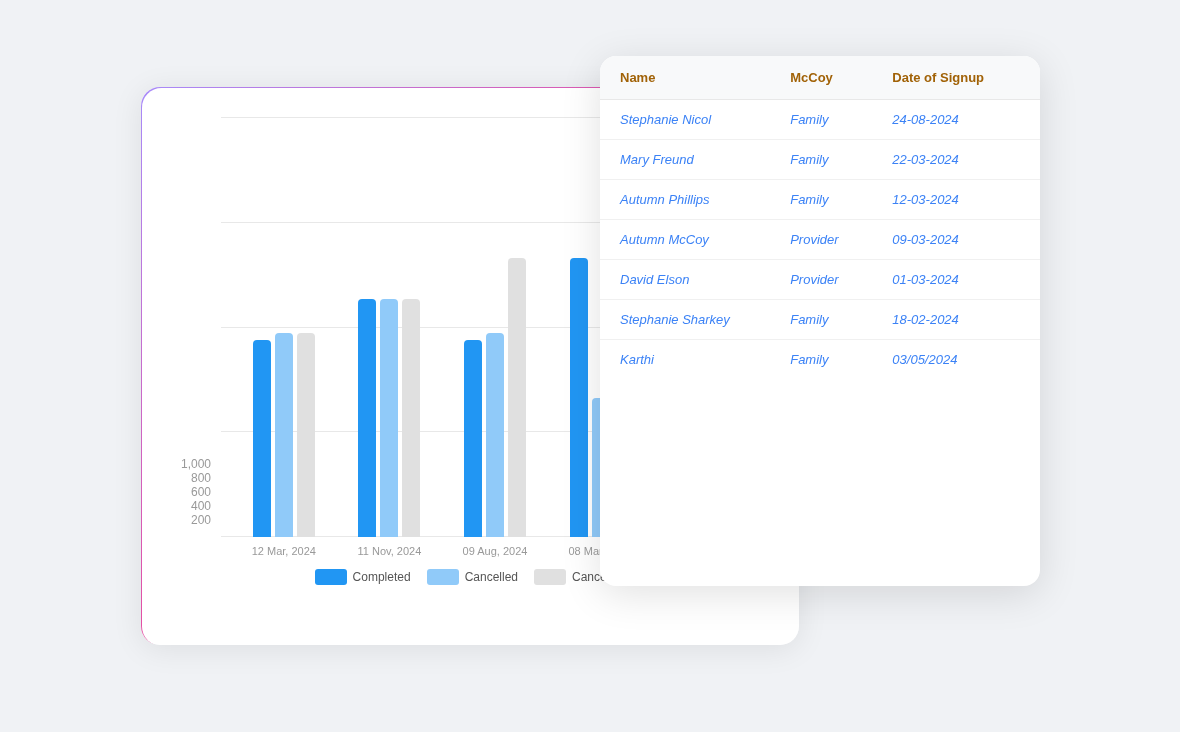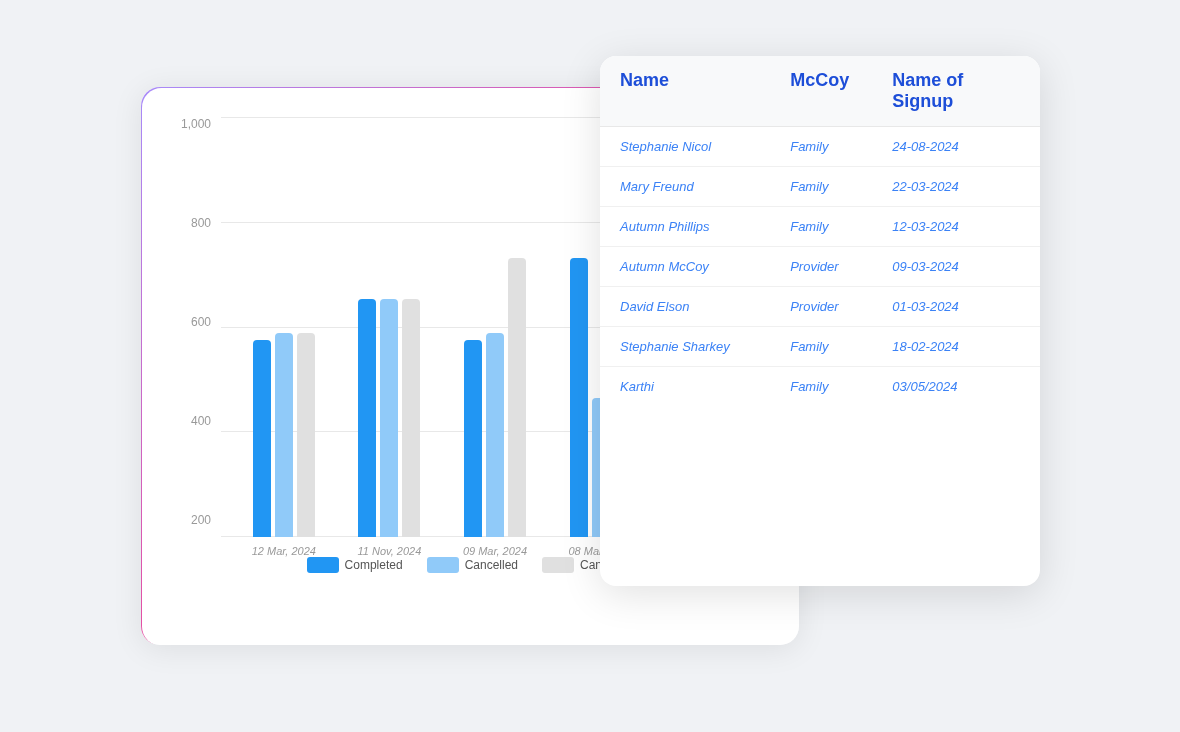--- a/index.html
+++ b/index.html
@@ -69,21 +69,21 @@
     .chart-area {
       display: flex;
       width: 100%;
       height: 440px;
       position: relative;
     }
 
     .y-axis {
       display: flex;
       flex-direction: column;
-      justify-content: space-between;
+      justify-content: flex-end;
       align-items: flex-end;
       padding-right: 10px;
       width: 50px;
       height: 100%;
       padding-bottom: 30px;
     }
 
     .y-label {
       font-size: 12px;
       color: #999;
@@ -140,34 +140,34 @@
     }
 
     .bar-blue { background: #2196f3; }
     .bar-light-blue { background: #90caf9; }
     .bar-grey { background: #e0e0e0; }
 
     .x-axis {
       display: flex;
       justify-content: space-around;
       padding: 8px 10px 0 10px;
-      font-style: italic;
     }
 
     .x-label {
       font-size: 11px;
       color: #999;
       text-align: center;
       flex: 1;
     }
 
     .legend {
       display: flex;
-      gap: 24px;
+      gap: 16px;
       justify-content: center;
+      margin-top: 12px;
       align-items: flex-end;
     }
 
     .legend-item {
       display: flex;
       align-items: center;
       gap: 6px;
       font-size: 12px;
       color: #555;
     }
@@ -181,23 +181,23 @@
     
     .table-header {
       display: grid;
       grid-template-columns: 2fr 1.2fr 1.5fr;
       padding: 14px 20px;
       background: #f8f9fa;
       border-bottom: 1px solid #e8e8e8;
     }
 
     .th {
-      font-size: 18px;
+      font-size: 13px;
       font-weight: 600;
-      color: #1d4ed8;
+      color: #a16207;
     }
 
     .table-row-item {
       display: grid;
       grid-template-columns: 2fr 1.2fr 1.5fr;
       padding: 12px 20px;
       border-bottom: 1px solid #f0f0f0;
     }
 
     .table-row-item:last-child {
@@ -258,21 +258,21 @@
               <div class="bar-group">
                 <div class="bar bar-blue" style="height: 102px;"></div>
                 <div class="bar bar-light-blue" style="height: 68px;"></div>
                 <div class="bar bar-grey" style="height: 34px;"></div>
               </div>
             </div>
         </div>
         <div class="x-axis">
             <div class="x-label">12 Mar, 2024</div>
             <div class="x-label">11 Nov, 2024</div>
-            <div class="x-label">09 Mar, 2024</div>
+            <div class="x-label">09 Aug, 2024</div>
             <div class="x-label">08 Mar, 2024</div>
             <div class="x-label">07 Mar, 2024</div>
           </div>
       </div>
     </div>
     <div class="legend">
         <div class="legend-item">
           <div class="legend-swatch" style="background: rgb(33, 150, 243);"></div>
           <span>Completed</span>
         </div>
@@ -285,21 +285,21 @@
           <span>Cancelled</span>
         </div>
       </div>
   </div>
 
   <div class="table-card">
     <div class="table-header">
 
     <div class="th">Name</div>
         <div class="th">McCoy</div>
-        <div class="th">Name of Signup</div>
+        <div class="th">Date of Signup</div>
       </div>
     <div class="table-body">
         <div class="table-row-item">
           <div class="td">Stephanie Nicol</div>
           <div class="td">Family</div>
           <div class="td">24-08-2024</div>
         </div>
         <div class="table-row-item">
           <div class="td">Mary Freund</div>
           <div class="td">Family</div>

